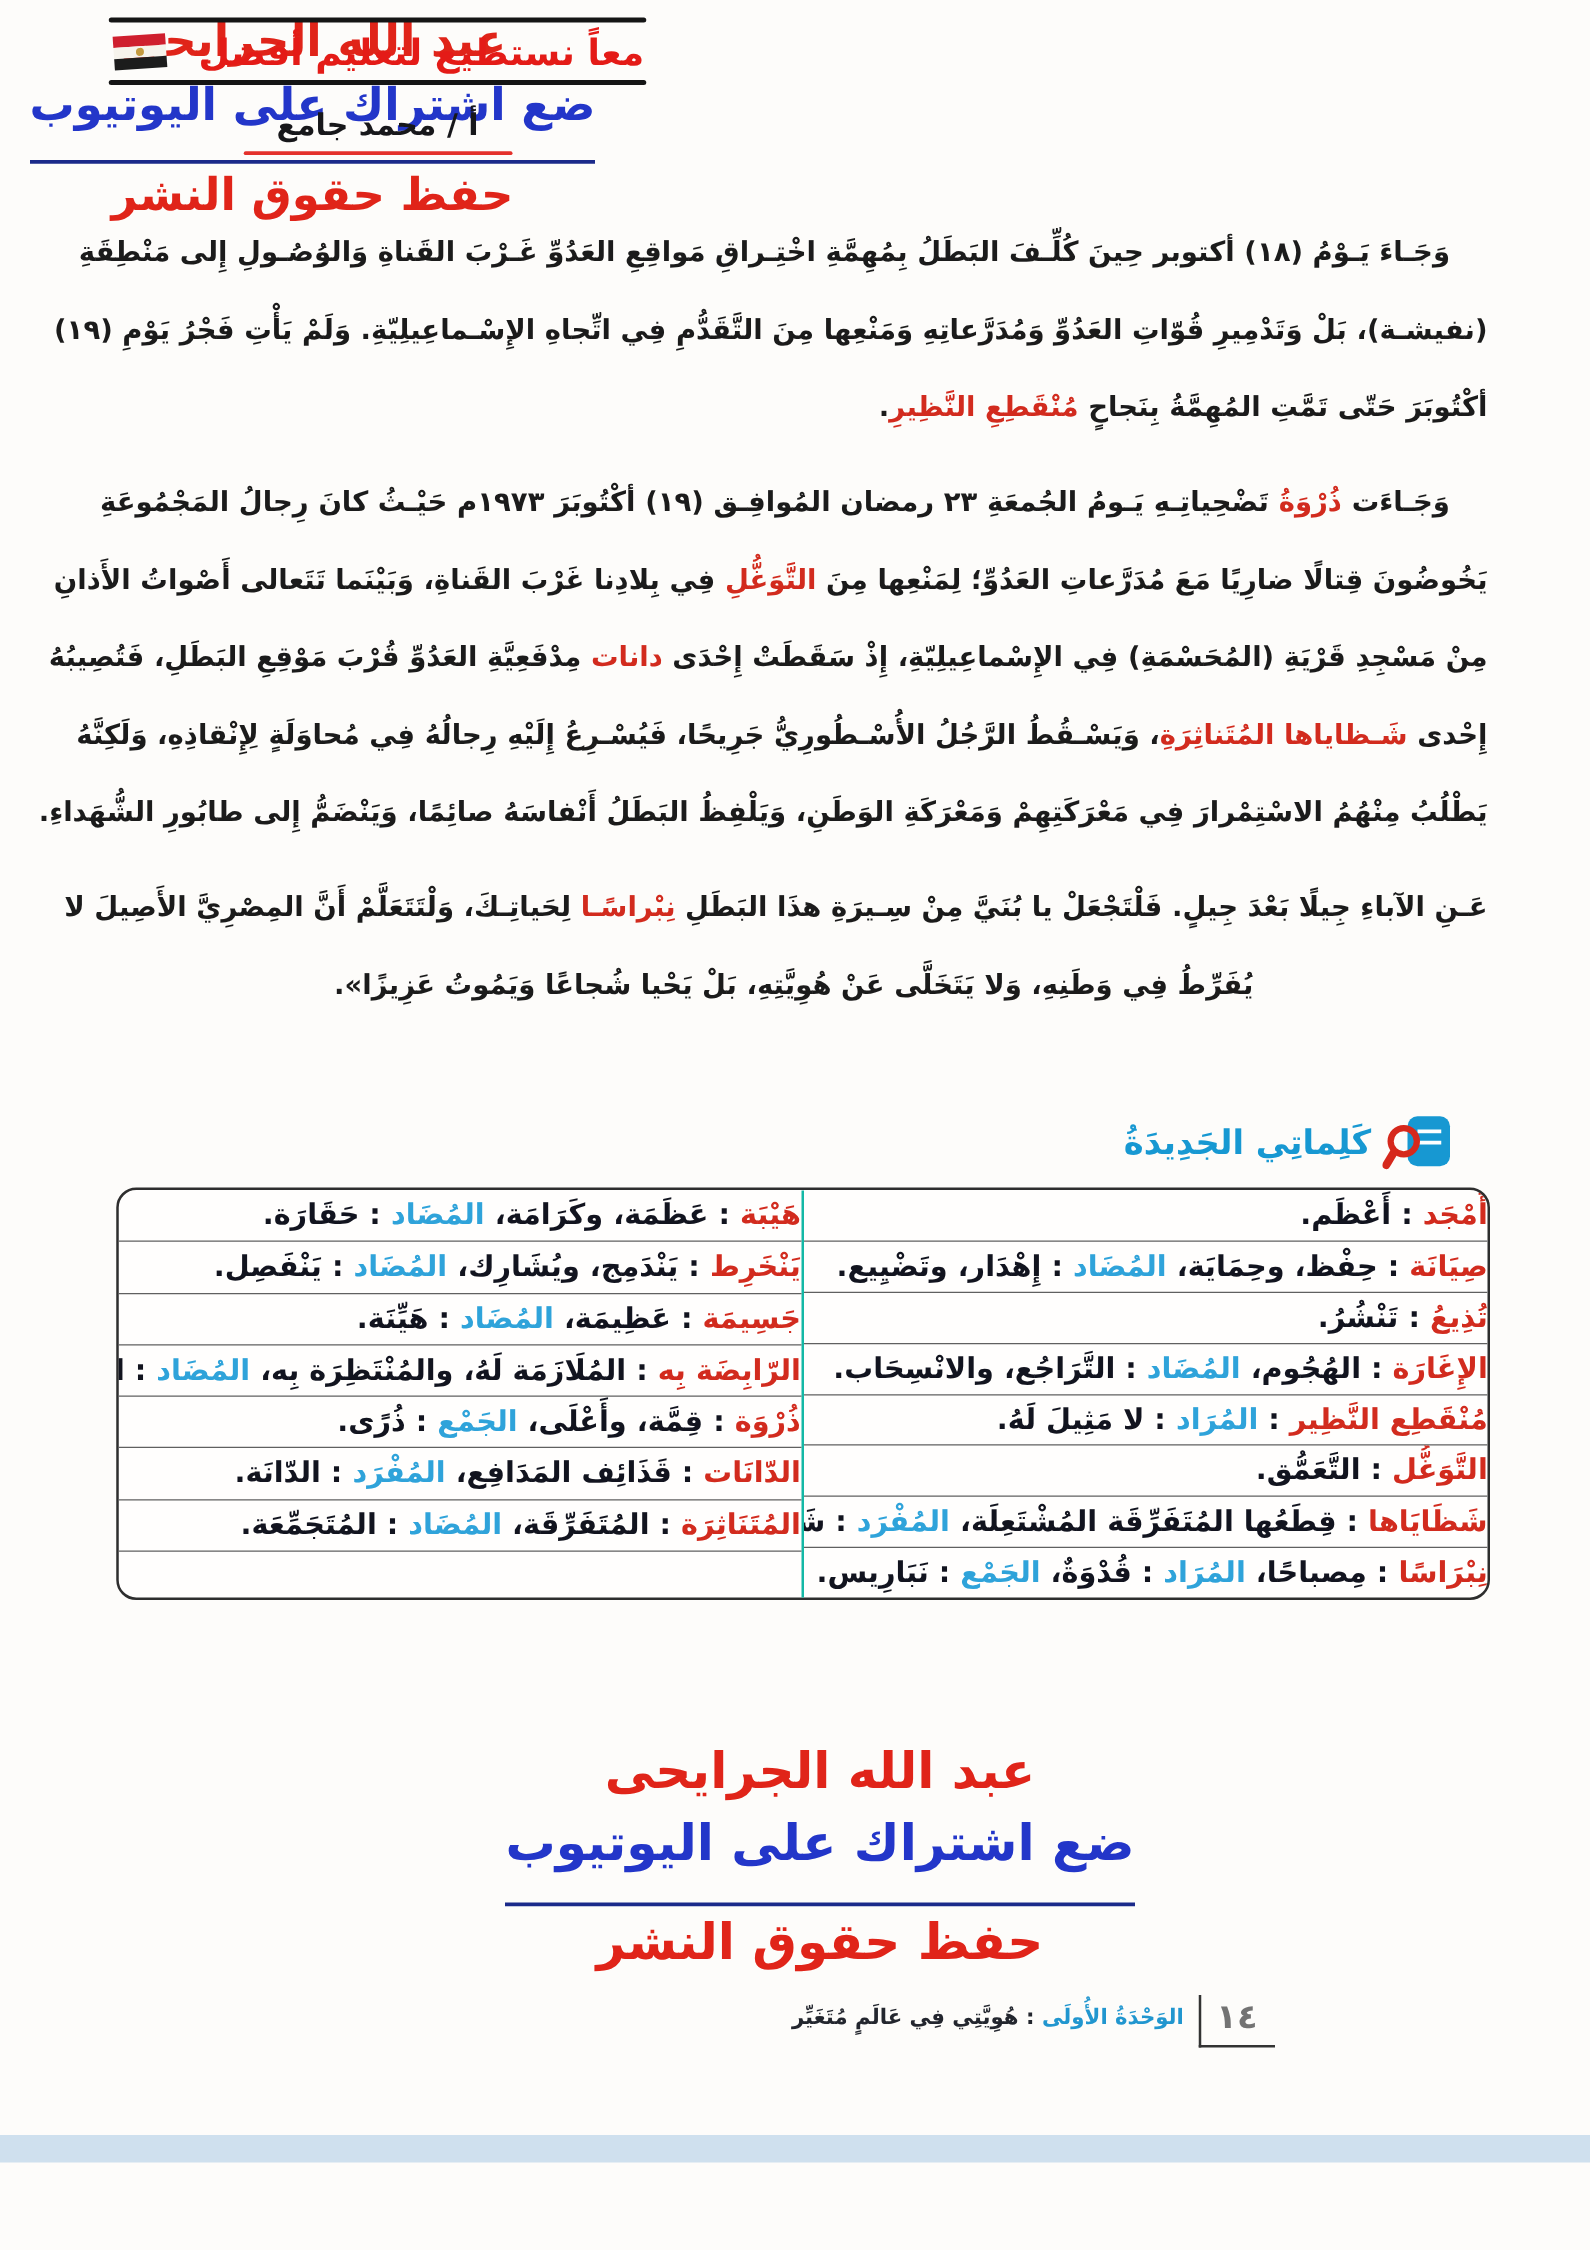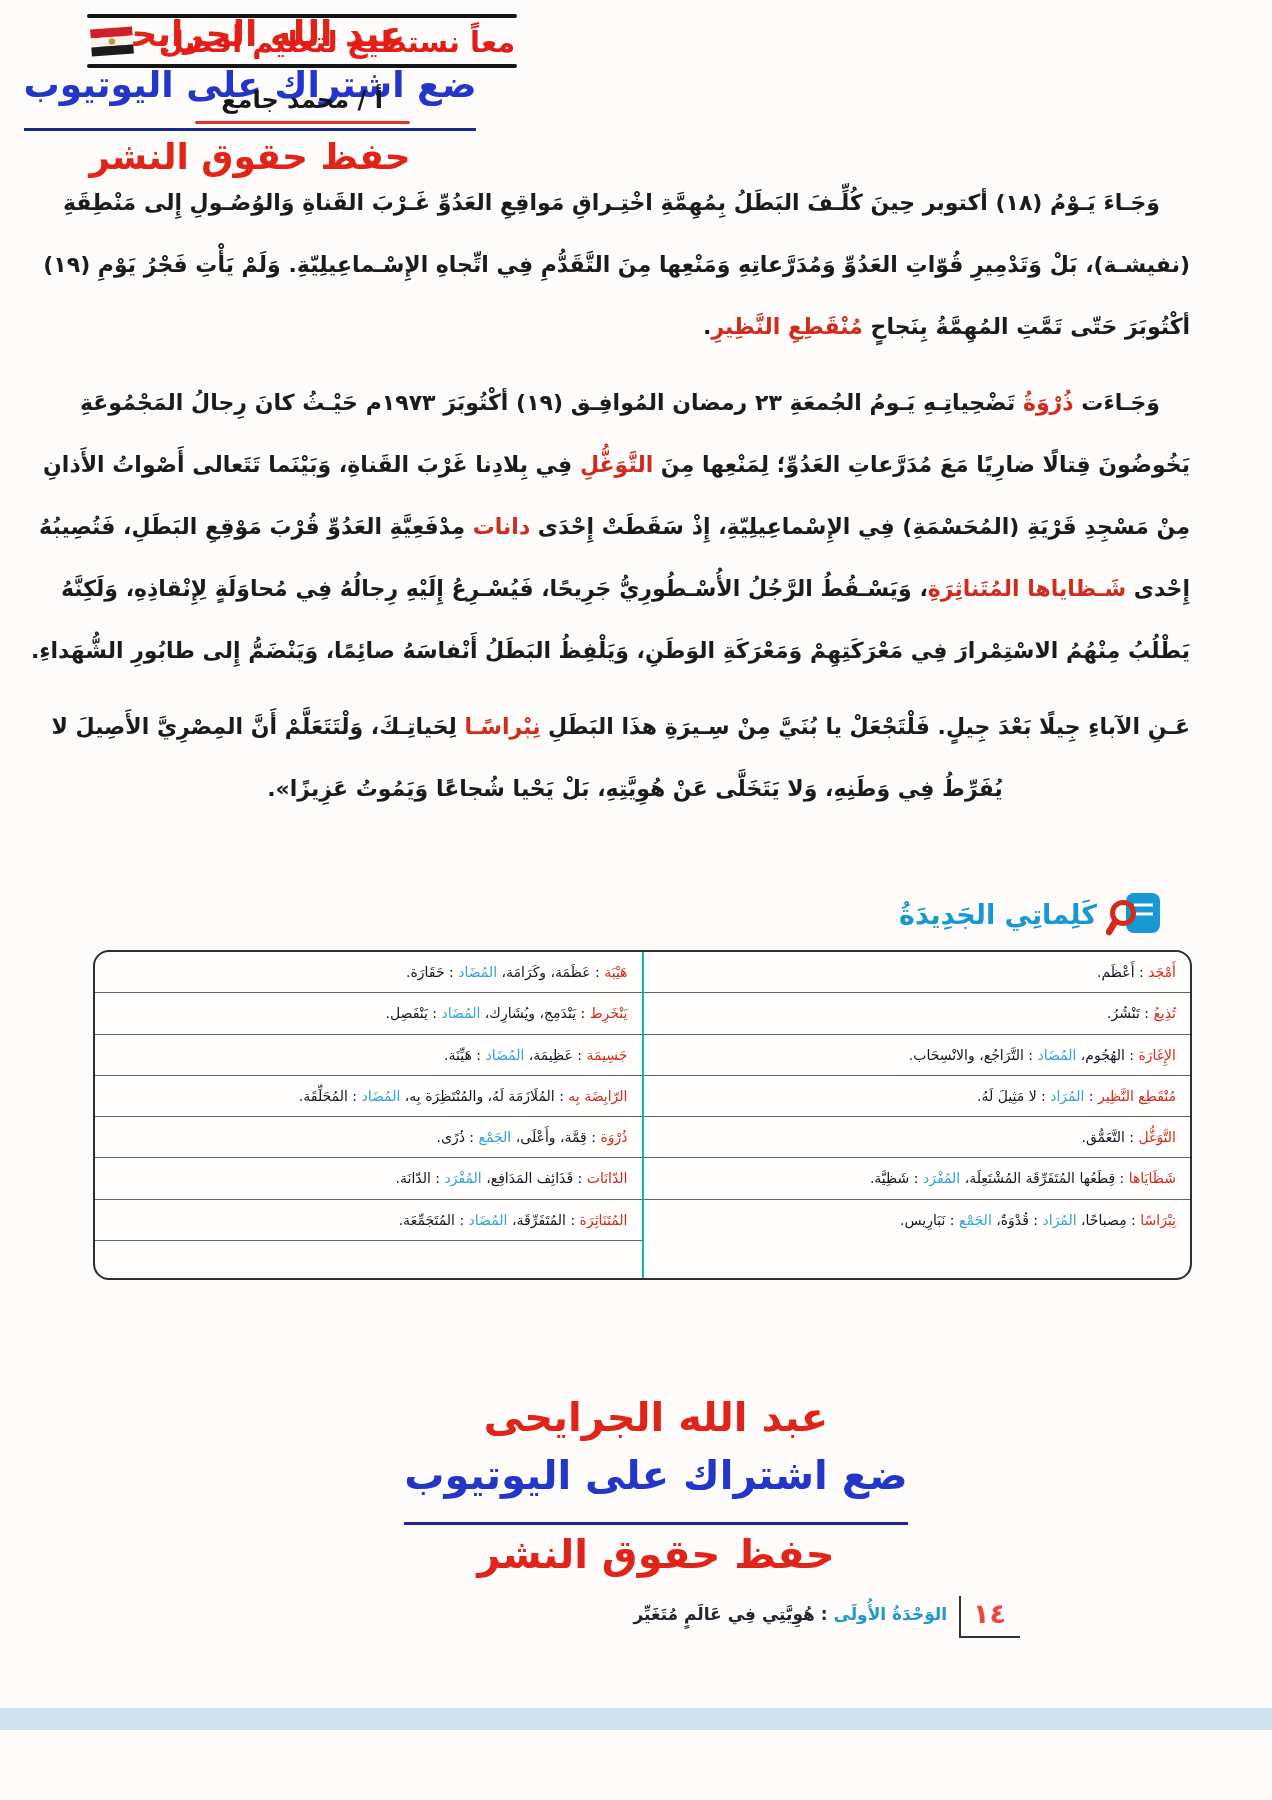--- a/index.html
+++ b/index.html
@@ -36,27 +36,27 @@
 
   
   .vocab-head{position:absolute;right:108px;top:890px;display:flex;align-items:center;gap:9px;
               color:#1798d2;font-size:27px;font-weight:bold;justify-content:center;}
 
   
   .vtable{position:absolute;right:80px;left:93px;top:950px;height:326px;border:2px solid #2e2e2e;
           border-radius:16px;display:flex;overflow:hidden;background:#fffefd;}
   .col{width:50%;display:flex;flex-direction:column;}
   .col-r{border-left:2px solid #14b8a6;}
-  .trow{height:40.25px;line-height:40.25px;padding:0 14px 0 8px;font-size:14px;font-weight:normal;
+  .trow{height:40.25px;line-height:40.25px;padding:0 0 0 8px;font-size:23px;font-weight:bold;
         color:#12141f;border-bottom:1.6px solid #606060;white-space:nowrap;overflow:hidden;}
   .col-r .trow:last-child{border-bottom:none;}
 
   
   .footer{position:absolute;top:1596px;right:252px;display:flex;align-items:flex-start;gap:12px;font-weight:bold;}
-  .pnum{font-size:27px;color:#ef4444;border-left:2.5px solid #333;border-bottom:2.5px solid #333;
+  .pnum{font-size:27px;color:#737373;border-left:2.5px solid #333;border-bottom:2.5px solid #333;
         padding:2px 14px 6px 12px;line-height:1.2;}
   .ftitle{font-size:17px;color:#23262e;padding-top:8px;}
   .funit{color:#2196cf;}
   .band{position:absolute;left:0;right:0;top:1708px;height:22px;background:#cfe0ee;}
 </style>
 </head>
 <body>
 
 <div class="page">
 
@@ -110,20 +110,21 @@
       <line x1="28" y1="24" x2="47" y2="24" stroke="#ffffff" stroke-width="3"></line>
       <circle cx="17" cy="23" r="10.5" fill="none" stroke="#d6281c" stroke-width="5"></circle>
       <line x1="9" y1="32" x2="3" y2="42" stroke="#d6281c" stroke-width="6.5" stroke-linecap="round"></line>
     </svg>
     <span>كَلِماتِي الجَدِيدَةُ</span>
   </div>
 
   <div class="vtable">
     <div class="col col-r">
         <div class="trow"><span class="seg-r">أَمْجَد</span><span> : أَعْظَم.</span></div>
+        <div class="trow"><span class="seg-r">صِيَانَة</span><span> : حِفْظ، وحِمَايَة، </span><span class="seg-b">المُضَاد</span><span> : إِهْدَار، وتَضْيِيع.</span></div>
         <div class="trow"><span class="seg-r">تُذِيعُ</span><span> : تَنْشُرُ.</span></div>
         <div class="trow"><span class="seg-r">الإِغَارَة</span><span> : الهُجُوم، </span><span class="seg-b">المُضَاد</span><span> : التَّرَاجُع، والانْسِحَاب.</span></div>
         <div class="trow"><span class="seg-r">مُنْقَطِع النَّظِير</span><span> : </span><span class="seg-b">المُرَاد</span><span> : لا مَثِيلَ لَهُ.</span></div>
         <div class="trow"><span class="seg-r">التَّوَغُّل</span><span> : التَّعَمُّق.</span></div>
         <div class="trow"><span class="seg-r">شَظَايَاها</span><span> : قِطَعُها المُتَفَرِّقَة المُشْتَعِلَة، </span><span class="seg-b">المُفْرَد</span><span> : شَظِيَّة.</span></div>
         <div class="trow"><span class="seg-r">نِبْرَاسًا</span><span> : مِصباحًا، </span><span class="seg-b">المُرَاد</span><span> : قُدْوَةٌ، </span><span class="seg-b">الجَمْع</span><span> : نَبَارِيس.</span></div>
       </div>
     <div class="col col-l">
         <div class="trow"><span class="seg-r">هَيْبَة</span><span> : عَظَمَة، وكَرَامَة، </span><span class="seg-b">المُضَاد</span><span> : حَقَارَة.</span></div>
         <div class="trow"><span class="seg-r">يَنْخَرِط</span><span> : يَنْدَمِج، ويُشَارِك، </span><span class="seg-b">المُضَاد</span><span> : يَنْفَصِل.</span></div>

